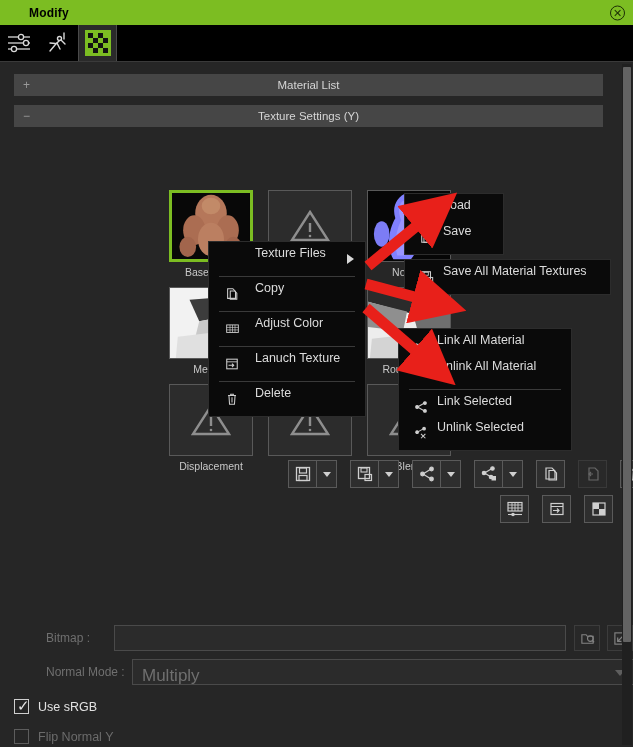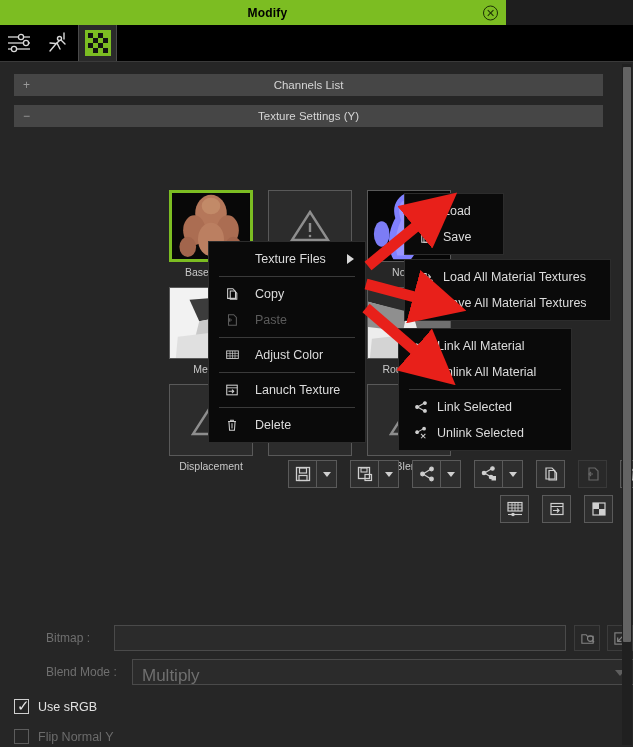--- a/index.html
+++ b/index.html
@@ -6,22 +6,22 @@
   html, body {
     width: 633px; height: 747px;
     background: #1e1e1e;
     font-family: "Liberation Sans", sans-serif;
     overflow: hidden;
   }
   #app { position: relative; width: 633px; height: 747px; background: #1e1e1e; }
 
   
   .titlebar {
-    position: absolute; left: 0; top: 0; width: 506px; height: 25px;
-    background: #7cbd22; display: flex; align-items: center; justify-content: center; padding-left: 29px;
+    position: absolute; left: 0; top: 0; width: 633px; height: 25px;
+    background: #7cbd22; display: flex; align-items: center; justify-content: flex-start; padding-left: 29px;
   }
   .titlebar .ttl { font-size: 12px; color: #000; font-weight: bold; letter-spacing: .2px; }
   .close-btn {
     position: absolute; right: 8px; top: 50%; transform: translateY(-50%);
     width: 15px; height: 15px; border: 1px solid #1c2e06; border-radius: 50%;
     color: #1c2e06; font-size: 11px; line-height: 13px; text-align: center; cursor: pointer;
   }
 
   
   .tabstrip {
@@ -116,21 +116,21 @@
   
   .vscroll { position: absolute; right: 1px; top: 64px; width: 10px; height: 681px; background: #202020; }
   .vthumb { position: absolute; left: 1px; top: 3px; width: 8px; height: 575px; background: #636363; border-radius: 1px; }
 
   
   .menu {
     position: absolute; background: #0a0a0a; border: 1px solid #2c2c2c;
     z-index: 40; padding: 4px 0;
   }
   .mitem {
-    display: flex; align-items: center; height: 26px; color: #dcdcdc;
+    display: flex; height: 26px; color: #dcdcdc;
     font-size: 12.5px; padding: 0 6px; cursor: pointer; position: relative;
   }
   .mitem.disabled { color: #5b5b5b; }
   .mitem .mico { width: 32px; display: flex; align-items: center; justify-content: center; }
   .mitem .mtxt { flex: 1; }
   .mitem .sub {
     position: absolute; right: 11px; top: 50%; transform: translateY(-50%);
     width: 0; height: 0; border-top: 5px solid transparent;
     border-bottom: 5px solid transparent; border-left: 7px solid #d8d8d8;
   }
@@ -194,21 +194,21 @@
         </g>
       </svg>
     </div>
     <div class="tabrest"></div>
   </div>
 
   <div class="content">
 
     <div class="panel-hdr" style="top:12px;">
       <span class="pm">+</span>
-      <span>Channels List</span>
+      <span>Material List</span>
     </div>
 
     <div class="panel-hdr" style="top:43px;">
       <span class="pm">−</span>
       <span>Texture Settings  (Y)</span>
     </div>
 
 
     <div class="thumbgrid">
 
@@ -457,21 +457,21 @@
       </div>
       <div class="sqbtn" style="margin-left:7px;">
         <svg width="15" height="15" viewBox="0 0 16 16">
           <rect x="2" y="2" width="12" height="12" fill="none" stroke="#cfcfcf" stroke-width="1.2"></rect>
           <path d="M12 4 L5 11 M5 7 V11 H9" fill="none" stroke="#cfcfcf" stroke-width="1.3"></path>
         </svg>
       </div>
     </div>
 
     <div class="fld" style="top:597px; width:589px; display:flex; align-items:center;">
-      <span class="fld-lbl" style="width:86px;">Blend Mode :</span>
+      <span class="fld-lbl" style="width:86px;">Normal Mode :</span>
       <div style="position:relative; width:503px; height:26px; background:#2b2b2b; border:1px solid #4a4a4a; cursor:default;">
         <span style="position:absolute; left:9px; top:6px; font-size:17px; color:#6f6f6f;">Multiply</span>
         <span style="position:absolute; right:9px; top:10px; width:0;height:0;border-left:5px solid transparent;border-right:5px solid transparent;border-top:6px solid #5e5e5e;"></span>
       </div>
     </div>
 
     <div class="cbrow" style="top:637px;">
       <div class="cbox">
           <span class="tick">✓</span>
         </div>
@@ -496,29 +496,20 @@
     </div>
     <div class="msep"></div>
     <div class="mitem">
       <span class="mico">
         <svg width="14" height="14" viewBox="0 0 16 16">
             <path d="M3 2 h6 l3 3 v8 h-9 z" fill="none" stroke="#cfcfcf" stroke-width="1.2"></path>
             <path d="M6 4.5 h5 l2.5 2.5 v7 h-7.5 z" fill="none" stroke="#cfcfcf" stroke-width="1.2"></path>
           </svg>
       </span>
       <span class="mtxt">Copy</span>
-    </div>
-    <div class="mitem disabled">
-      <span class="mico">
-        <svg width="14" height="14" viewBox="0 0 16 16">
-            <path d="M4 2 h6 l3 3 v9 h-9 z" fill="none" stroke="#5b5b5b" stroke-width="1.2"></path>
-            <path d="M8 8 h-4 M6 6 l-2 2 l2 2" fill="none" stroke="#5b5b5b" stroke-width="1.2"></path>
-          </svg>
-      </span>
-      <span class="mtxt">Paste</span>
     </div>
     <div class="msep"></div>
     <div class="mitem">
       <span class="mico">
         <svg width="15" height="13" viewBox="0 0 18 14">
             <rect x="2" y="1.5" width="14" height="9" fill="none" stroke="#cfcfcf" stroke-width="1.1"></rect>
             <g stroke="#cfcfcf" stroke-width=".8">
               <line x1="2" y1="4.5" x2="16" y2="4.5"></line>
               <line x1="2" y1="7.5" x2="16" y2="7.5"></line>
               <line x1="6" y1="1.5" x2="6" y2="10.5"></line>
@@ -572,30 +563,20 @@
             <rect x="2" y="2" width="12" height="12" fill="none" stroke="#cfcfcf" stroke-width="1.2"></rect>
             <rect x="5" y="2.5" width="6" height="4.5" fill="none" stroke="#cfcfcf" stroke-width="1.1"></rect>
             <rect x="4.5" y="9.5" width="7" height="4.5" fill="none" stroke="#cfcfcf" stroke-width="1.1"></rect>
           </svg>
       </span>
       <span class="mtxt">Save</span>
     </div>
   </div>
 
   <div class="menu" id="menu-channels">
-    <div class="mitem">
-      <span class="mico">
-        <svg width="14" height="14" viewBox="0 0 16 16">
-            <path d="M2 4 h5 v8 h-5 z" fill="none" stroke="#cfcfcf" stroke-width="1.2"></path>
-            <path d="M7 8 h5 M9.5 5 l2.5 3 l-2.5 3" fill="none" stroke="#cfcfcf" stroke-width="1.2"></path>
-            <circle cx="13" cy="12.5" r="1.6" fill="#cfcfcf"></circle>
-          </svg>
-      </span>
-      <span class="mtxt">Load All Material Textures</span>
-    </div>
     <div class="mitem">
       <span class="mico">
         <svg width="14" height="14" viewBox="0 0 16 16">
             <rect x="2" y="2" width="10" height="10" fill="none" stroke="#cfcfcf" stroke-width="1.2"></rect>
             <rect x="4.5" y="2.5" width="5" height="3.5" fill="none" stroke="#cfcfcf" stroke-width="1"></rect>
             <rect x="8.5" y="8.5" width="6" height="5.5" fill="none" stroke="#cfcfcf" stroke-width="1.1"></rect>
           </svg>
       </span>
       <span class="mtxt">Save All Material Textures</span>
     </div>

